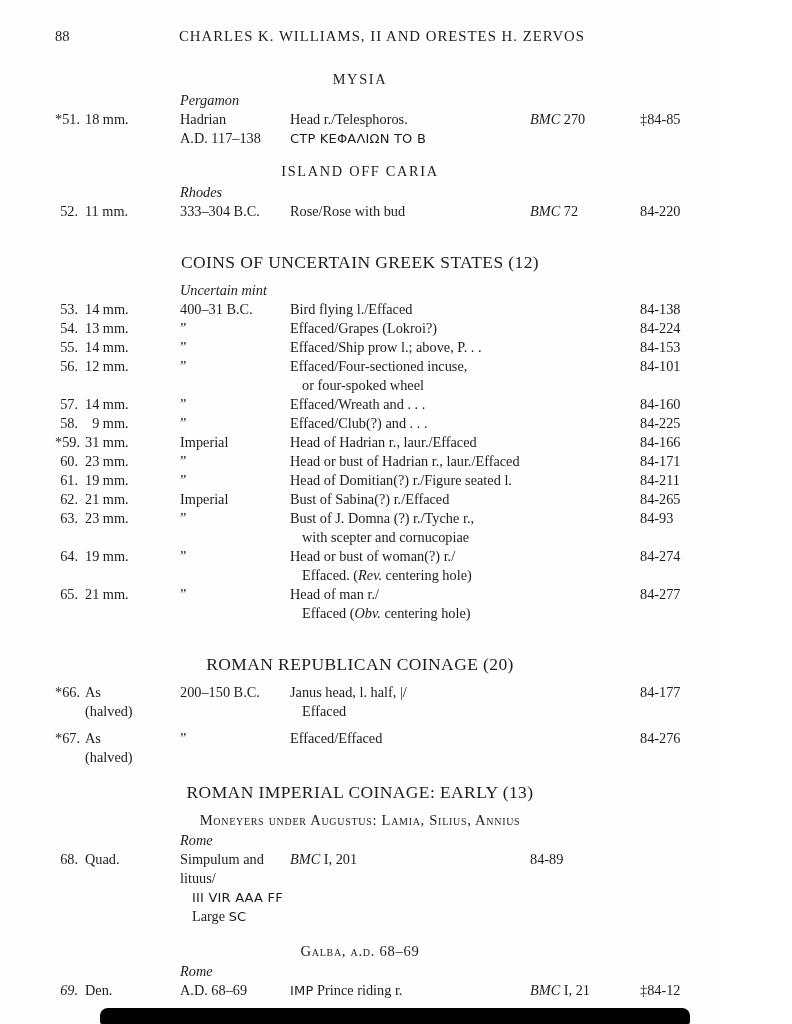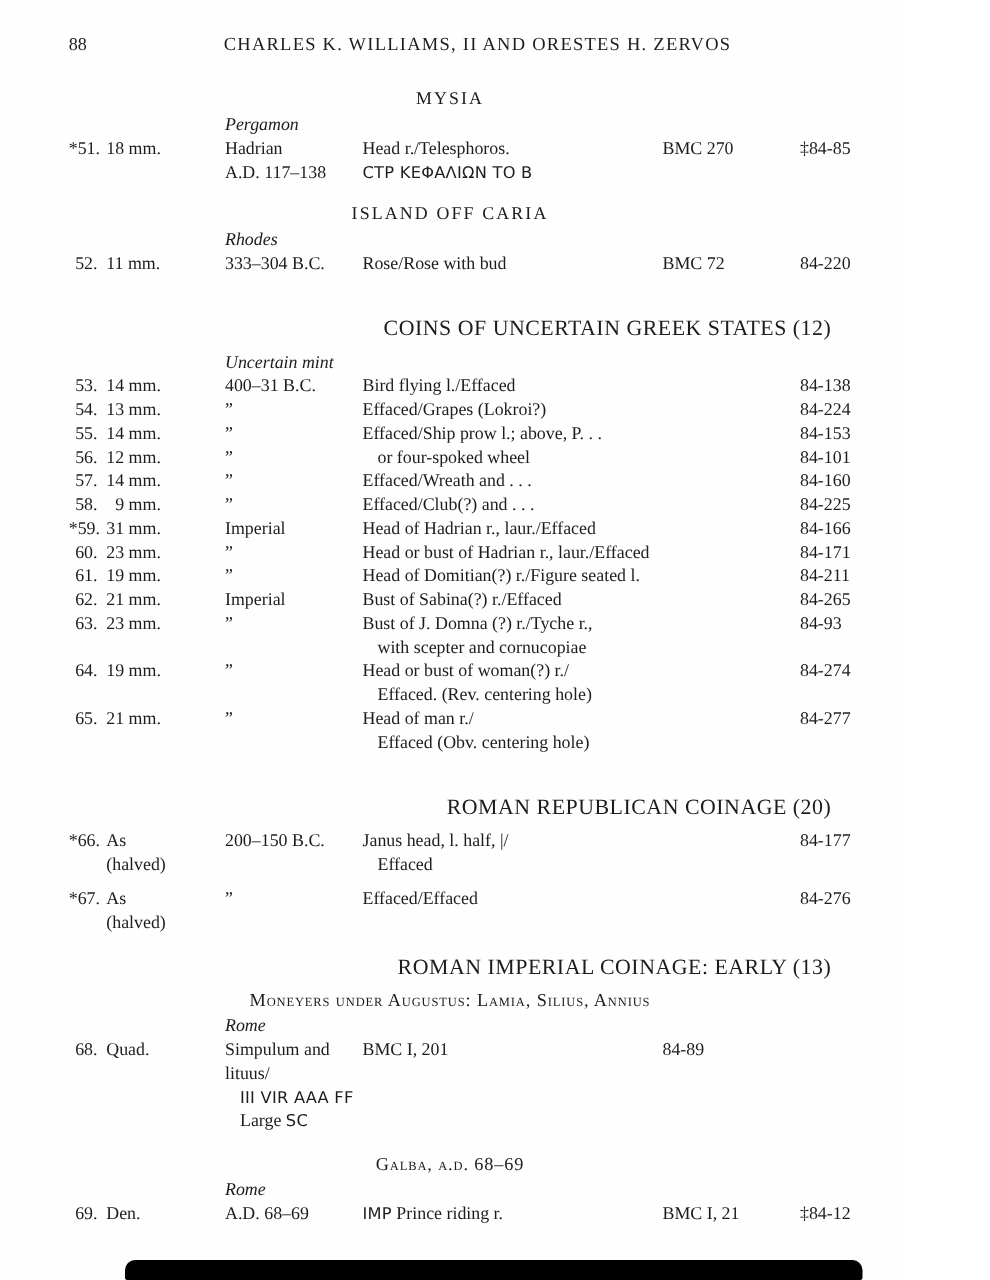--- a/index.html
+++ b/index.html
@@ -9,34 +9,34 @@
     font-family:"Liberation Serif", serif;
   }
   .header { position:relative; padding-top:28px; height:20px; }
   .pagenum { position:absolute; left:55px; top:28px; font-size:14.5px; }
   .running-title { text-align:center; font-size:14.8px; letter-spacing:1px;padding-left:44px; }
 
   .content { padding:0 55px; }
 
   .h1 { text-align:center; font-size:14.3px; letter-spacing:1.7px; margin:14px 0 2px; line-height:19px; }
   .content > .h1:first-child { margin-top:22px; }
-  .h2 { text-align:right; font-size:17.5px; letter-spacing:0.4px; margin:30px 0 8px; line-height:22px; }
+  .h2 { text-align:center; font-size:17.5px; letter-spacing:0.4px; margin:30px 0 8px; line-height:22px; }
   .h3 { text-align:center; font-variant:small-caps; font-size:14.6px; letter-spacing:0.7px; margin:0 0 2px; line-height:18px; }
   .mint { margin-left:125px; margin-top:2px; font-style:italic; font-size:14.3px; line-height:19px; }
 
   .row {
     display:grid;
     grid-template-columns:30px 95px 110px 240px 110px 72px;
     padding-right:25px;
     font-size:14.3px; line-height:19px;
   }
   .c-num { text-align:right; padding-right:7px; }
   .c-cat { text-align:left; }
   .cont { padding-left:12px; }
-  .it { }
+  .it { font-style:italic; }
   .sans { font-family:"DejaVu Sans", sans-serif; font-size:13px; letter-spacing:0.2px; }
 
   .scan-bar {
     position:absolute; left:100px; top:1008px; width:590px; height:16px;
     background:#000; border-radius:8px 8px 2px 2px;
   }
 </style>
 </head>
 <body>
 
@@ -126,20 +126,21 @@
       </div>
       <div class="row">
         <div class="c-num">56.</div>
         <div class="c-size">
           <div class="line">12 mm.</div>
         </div>
         <div class="c-mint">
           <div class="line">”</div>
         </div>
         <div class="c-desc">
+          <div class="line"><span>Effaced/Four-sectioned incuse,</span></div>
           <div class="line cont"><span>or four-spoked wheel</span></div>
         </div>
         <div class="c-ref"></div>
         <div class="c-cat">84-101</div>
       </div>
       <div class="row">
         <div class="c-num">57.</div>
         <div class="c-size">
           <div class="line">14 mm.</div>
         </div>

